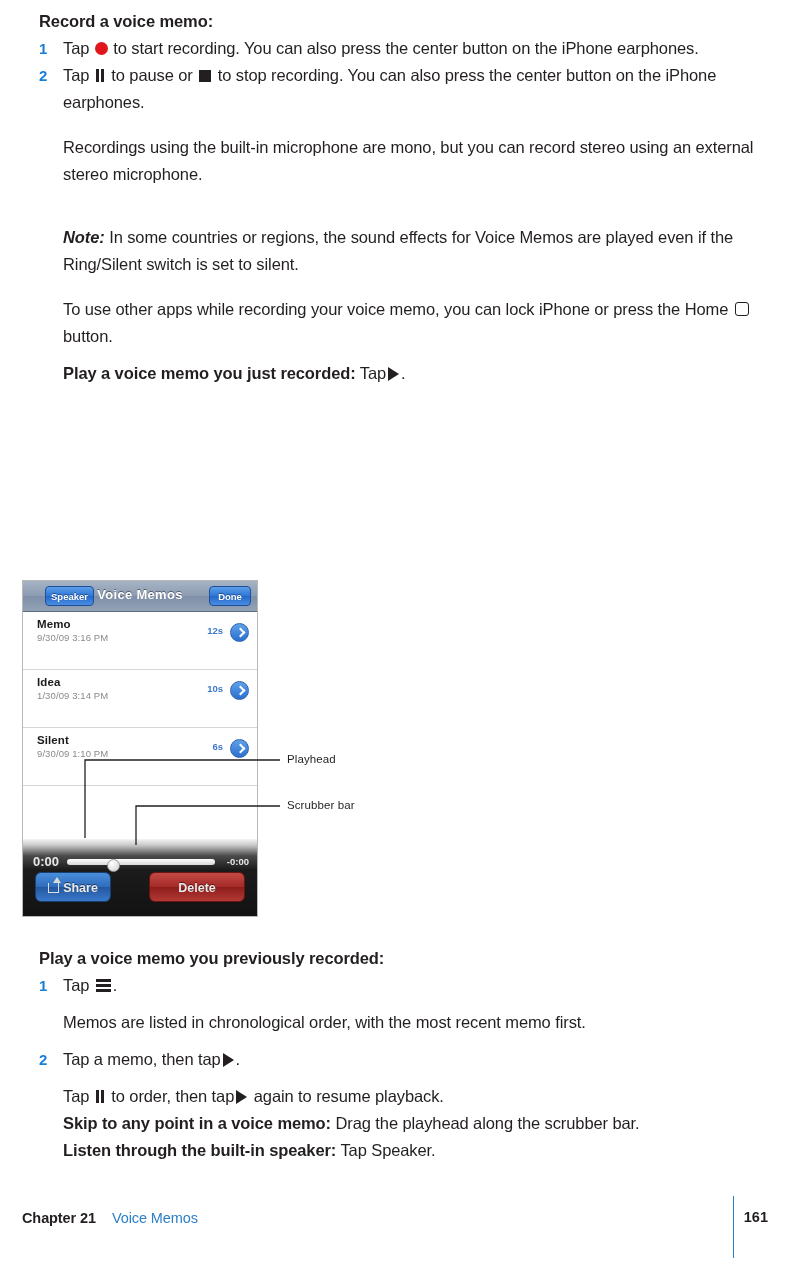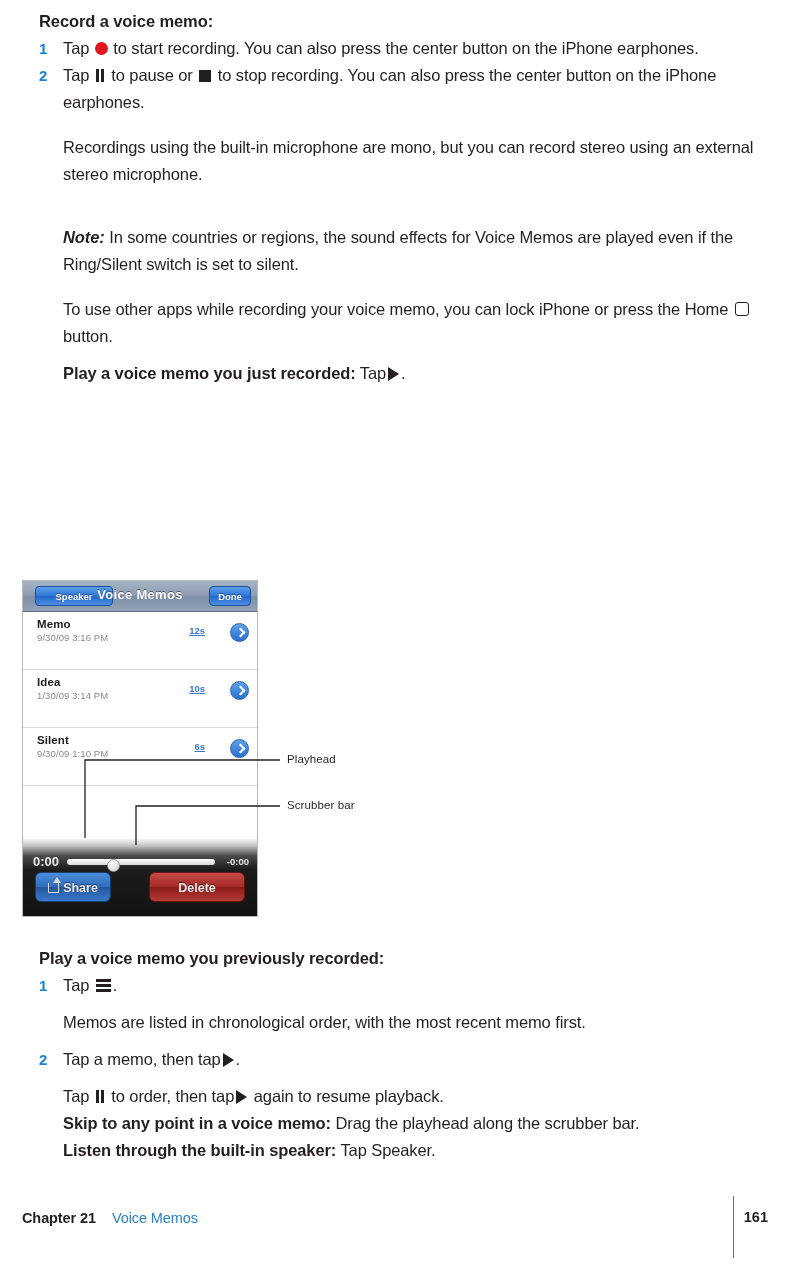--- a/index.html
+++ b/index.html
@@ -181,21 +181,21 @@
     border-radius: 4px;
     background: linear-gradient(to bottom, #5c9ee8 0%, #2f76d6 50%, #2367c9 51%, #4a8ee2 100%);
     border: 1px solid #1d5099;
     color: #ffffff;
     font-size: 9.5px;
     font-weight: bold;
     text-align: center;
     text-shadow: 0 -1px 0 rgba(0,0,0,0.4);
     box-sizing: border-box;
   }
-  .nav-btn.left { left: 12px; width: 78px; }
+  .nav-btn.left { left: 22px; width: 49px; }
   .nav-btn.right { right: 6px; width: 42px; }
 
   .memo-list {
     background: #ffffff;
     height: 131px;
     position: relative;
   }
   .memo-row {
     height: 58px;
     border-bottom: 1px solid #d6d6d6;
@@ -211,26 +211,25 @@
     letter-spacing: 0.1px;
   }
   .memo-date {
     font-size: 9.5px;
     color: #8a8a8a;
     line-height: 14px;
     letter-spacing: 0.1px;
   }
   .memo-dur {
     position: absolute;
-    right: 52px;
+    right: 34px;
     top: 13px;
     font-size: 9.5px;
     font-weight: bold;
     color: #3c78c8;
-    text-decoration: underline;
   }
   .disclosure {
     position: absolute;
     right: 8px;
     top: 11px;
     width: 19px; height: 19px;
     border-radius: 50%;
     background: linear-gradient(to bottom, #5fa2ea, #2a6fce);
     border: 1px solid #2c62b0;
     box-sizing: border-box;

